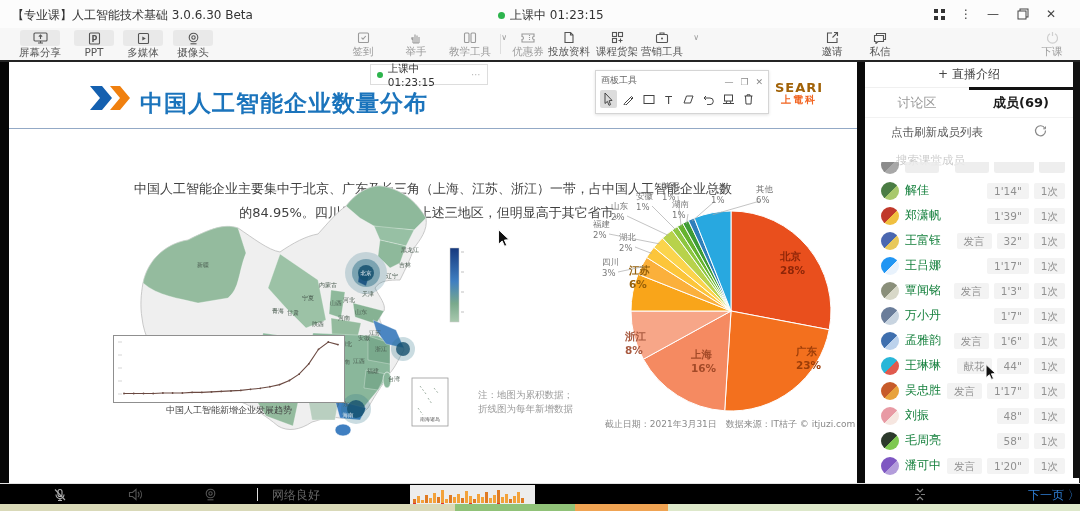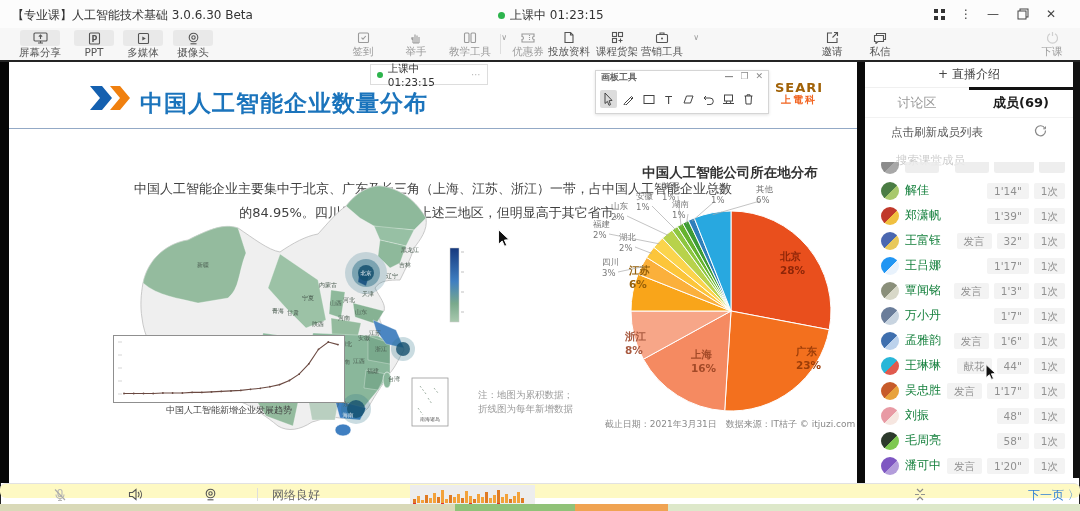--- a/index.html
+++ b/index.html
@@ -27,21 +27,21 @@
   .edge-r{position:absolute;left:1073px;top:62px;width:7px;height:416px;background:#111;}
   .board{position:absolute;left:9px;top:62px;width:848px;height:421px;background:#fff;}
   
   .chevrons{position:absolute;left:79px;top:24px;}
   .slide-title{position:absolute;left:131px;top:26px;font-size:23px;font-weight:bold;color:#1b74bc;letter-spacing:1px;}
   .title-rule{position:absolute;left:0;top:66px;width:848px;height:1px;background:#93a9c6;}
   .mini-timer{position:absolute;left:361px;top:2px;width:118px;height:21px;border:1px solid #ddd;background:#fff;
               display:flex;align-items:center;gap:5px;padding:0 6px;font-size:10.5px;color:#333;box-sizing:border-box;}
   .mini-timer .more{margin-left:auto;color:#bbb;font-size:10px;}
   .paint{position:absolute;left:586px;top:8px;width:172px;height:42px;background:#fff;border:1px solid #d5d5d5;box-shadow:0 1px 3px rgba(0,0,0,.12);}
-  .paint-head{height:16px;display:flex;align-items:flex-start;font-size:9px;color:#666;padding:0 5px;font-weight:bold;}
+  .paint-head{height:16px;display:flex;align-items:flex-end;font-size:9px;color:#666;padding:0 5px;}
   .paint-head .pc{margin-left:auto;display:flex;gap:7px;color:#888;font-size:9px;}
   .paint-tools{height:24px;display:flex;align-items:center;gap:3px;padding:0 4px;}
   .ptool{width:17px;height:18px;display:flex;align-items:center;justify-content:center;border-radius:2px;}
   .ptool.sel{background:#dcdcdc;}
   .seari{position:absolute;left:766px;top:20px;text-align:center;line-height:12px;}
   .seari .l1{color:#a16207;font-weight:bold;font-size:13px;letter-spacing:1px;}
   .seari .l2{color:#f26522;font-size:10px;font-weight:bold;letter-spacing:2px;}
   .slide-body{position:absolute;left:10px;top:96px;width:828px;text-align:center;font-size:13px;color:#3f3f3f;line-height:24px;margin-top:19px;}
   .inset-chart{position:absolute;left:104px;top:273px;width:232px;height:68px;background:#fff;border:1px solid #8f8f8f;box-sizing:border-box;}
   .inset-cap{position:absolute;left:104px;top:342px;width:232px;text-align:center;font-size:9px;color:#444;}
@@ -64,21 +64,21 @@
   .member-list{position:absolute;left:0;top:100px;width:208px;}
   .member-row{height:25px;display:flex;align-items:center;padding:0 8px 0 16px;box-sizing:border-box;gap:6px;}
   .member-row.partial{height:16px;overflow:hidden;align-items:flex-start;opacity:.85;}
   .member-row.partial .inner{display:flex;align-items:center;gap:6px;margin-top:-6px;width:100%;}
   .avatar{width:18px;height:18px;border-radius:50%;flex:0 0 18px;}
   .m-name{font-size:12px;color:#15803d;white-space:nowrap;}
   .badges{margin-left:auto;display:flex;gap:5px;}
   .badge{background:#f3f3f3;border-radius:2px;color:#909090;font-size:10.5px;line-height:16px;padding:0 7px;white-space:nowrap;}
   .ph{background:#ececec;border-radius:2px;height:15px;}
   
-  .bottombar{position:absolute;left:0;top:483px;width:1080px;height:15px;background:#fef9c3;border-top:1px solid #e2e2e2;box-sizing:border-box;border-radius:6px;}
+  .bottombar{position:absolute;left:0;top:483px;width:1080px;height:21px;background:#000000;border-top:1px solid #e2e2e2;box-sizing:border-box;}
   .bb-icon{position:absolute;top:2px;width:20px;height:17px;display:flex;align-items:center;justify-content:center;}
   .bb-div{position:absolute;left:257px;top:4px;width:1px;height:13px;background:#ddd;}
   .net{position:absolute;left:272px;top:3px;font-size:12px;color:#666;}
   .wave{position:absolute;left:410px;top:1px;width:125px;height:19px;background:#ededed;display:flex;align-items:flex-end;gap:1px;padding:1px 3px;box-sizing:border-box;}
   .wave i{display:block;width:3px;}
   .nextpage{position:absolute;left:1028px;top:3px;font-size:12px;color:#2f7fd6;}
   .strip{position:absolute;left:0;top:504px;width:1080px;height:7px;
     background:linear-gradient(to right,#d9d9b8 0,#d9d9b8 455px,#90c278 455px,#90c278 575px,#f0a352 575px,#f0a352 668px,#dde8ca 668px,#dde8ca 100%);}
   svg text{font-family:"DejaVu Sans","Liberation Sans",sans-serif;}
 </style>
@@ -458,21 +458,20 @@
           <circle cx="214.3" cy="6.0" r="0.9" fill="#6b4a42"></circle>
           <circle cx="224.0" cy="8.6" r="0.9" fill="#6b4a42"></circle>
         </svg>
     </div>
     <div class="inset-cap">中国人工智能新增企业发展趋势</div>
     <div class="map-note">
       <div>注：地图为累积数据；</div>
       <div>折线图为每年新增数据</div>
     </div>
 
-    <div class="pie-title">中国人工智能公司所在地分布</div>
     <svg id="pie-svg" width="272" height="235" viewBox="0 0 272 235" style="position:absolute;left:577px;top:118px">
         <path d="M145,131 L145.0,31.0 A100,100 0 0 1 243.2,149.7 Z" fill="#e94f1d" stroke="#fff" stroke-width="1"></path>
         <path d="M145,131 L243.2,149.7 A100,100 0 0 1 138.7,230.8 Z" fill="#f3701e" stroke="#fff" stroke-width="1"></path>
         <path d="M145,131 L138.7,230.8 A100,100 0 0 1 57.4,179.2 Z" fill="#f58a61" stroke="#fff" stroke-width="1"></path>
         <path d="M145,131 L57.4,179.2 A100,100 0 0 1 45.0,131.0 Z" fill="#f7a688" stroke="#fff" stroke-width="1"></path>
         <path d="M145,131 L45.0,131.0 A100,100 0 0 1 52.0,94.2 Z" fill="#f9a51a" stroke="#fff" stroke-width="1"></path>
         <path d="M145,131 L52.0,94.2 A100,100 0 0 1 60.6,77.4 Z" fill="#fbb03b" stroke="#fff" stroke-width="1"></path>
         <path d="M145,131 L60.6,77.4 A100,100 0 0 1 67.9,67.3 Z" fill="#fcc53a" stroke="#fff" stroke-width="1"></path>
         <path d="M145,131 L67.9,67.3 A100,100 0 0 1 76.5,58.1 Z" fill="#fbd44c" stroke="#fff" stroke-width="1"></path>
         <path d="M145,131 L76.5,58.1 A100,100 0 0 1 86.2,50.1 Z" fill="#b8d24b" stroke="#fff" stroke-width="1"></path>

